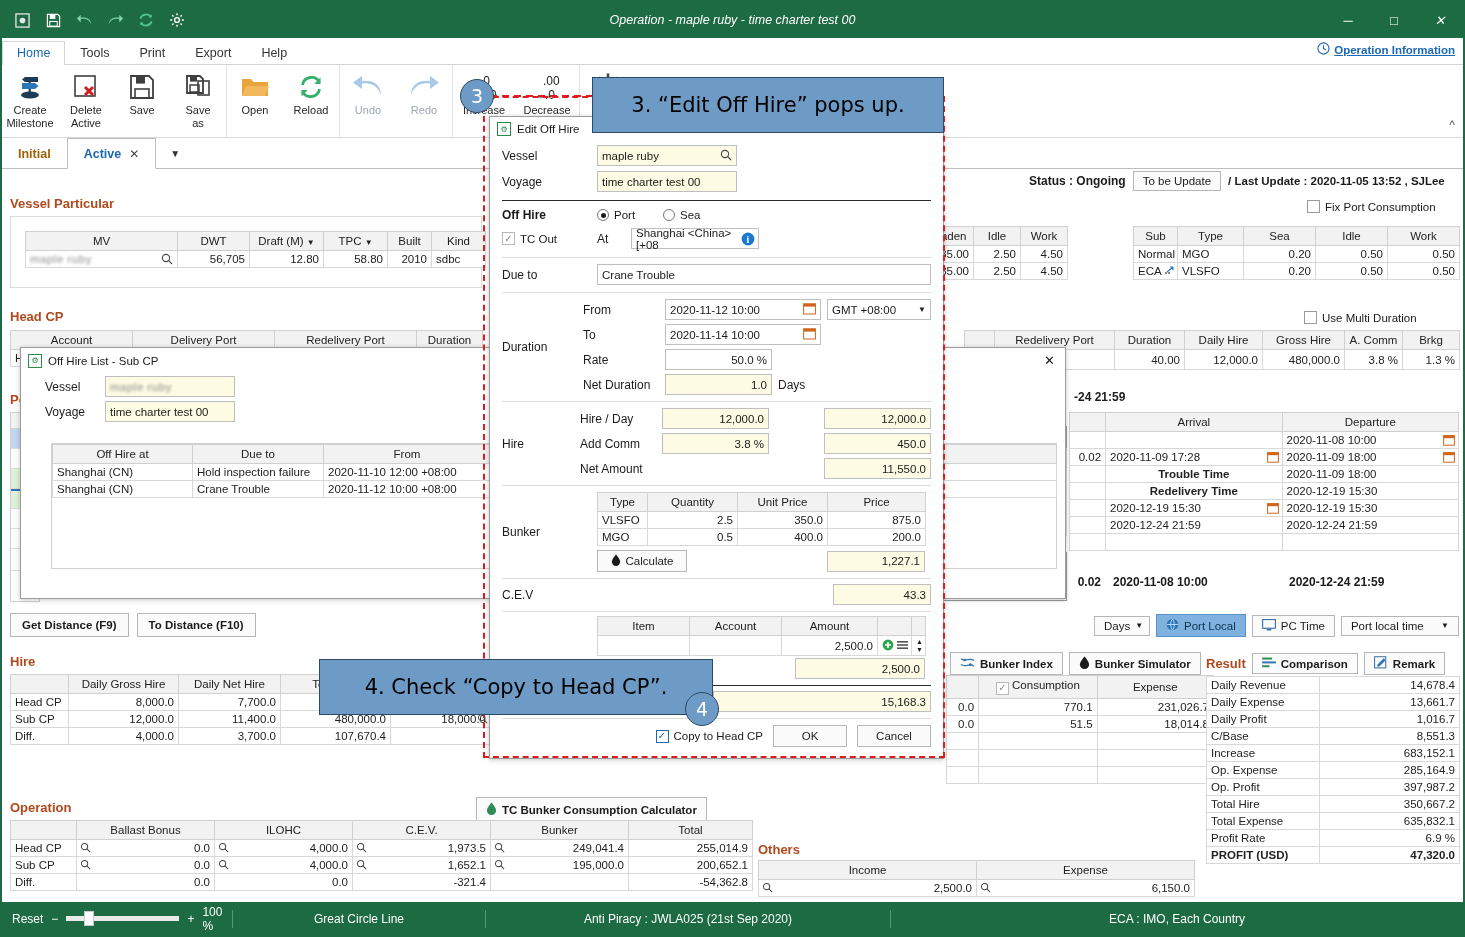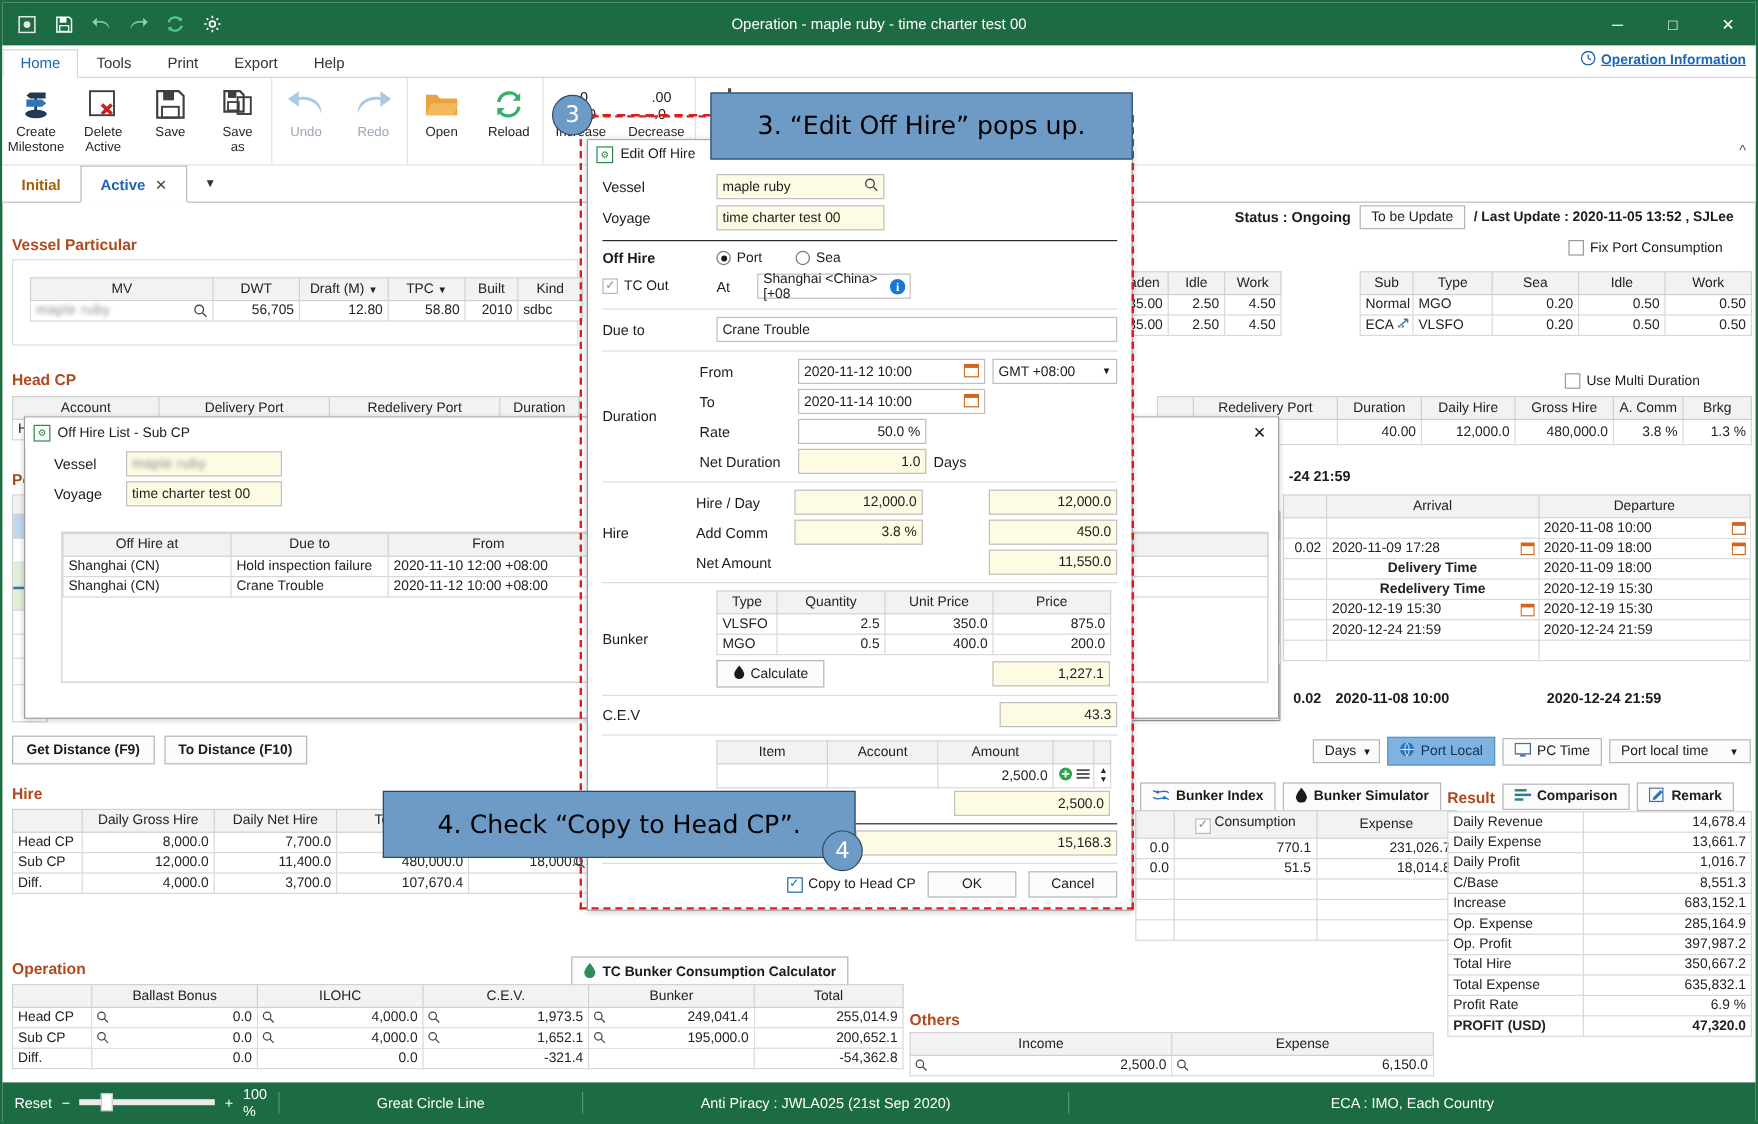--- a/index.html
+++ b/index.html
@@ -11,21 +11,21 @@
     background:#ffffff;
     overflow:hidden;
     position:relative;
   }
   
   #app { position:absolute; inset:0; border:2px solid #1d6b42; background:#fff; }
 
   .titlebar {
     position:absolute; left:0; top:0; width:100%; height:36px;
     background:#1d6b42; color:#fff;
-    display:flex; align-items:center;
+    display:flex; align-items:center;font-style:italic;
   }
   .qat { display:flex; align-items:center; gap:3px; padding-left:6px; }
   .qat .qbtn {
     width:28px; height:26px; display:flex; align-items:center; justify-content:center;
     font-size:15px; line-height:1; color:#fff; cursor:pointer;
   }
   .qat .qbtn.teal { color:#7fd6b0; }
   .qat .qbtn.greenico { color:#4fc98a; }
   .titlebar .wtitle {
     position:absolute; left:0; right:0; text-align:center;
@@ -298,58 +298,58 @@
               <rect x="5" y="11" width="9" height="7" fill="none" stroke="#3f3f3f" stroke-width="1.5"></rect>
               <rect x="13" y="7" width="11" height="14" fill="none" stroke="#3f3f3f" stroke-width="1.6"></rect>
             </svg>
         </span>
         <span>Save</span>
         <span class="lb2">as</span>
       </div>
     </div>
 
     <div class="rgroup">
-      <div class="rbtn dis">
-        <span class="gl">
-          <svg width="32" height="24" viewBox="0 0 32 24">
-              <path d="M29 20C26 10 17 7 10 8.5V14L1 7.5 10 1v5C19 4.6 29 8 29 20z" fill="#a9c9e6"></path>
-            </svg>
-        </span>
-        <span>Undo</span>
-      </div>
-      <div class="rbtn dis">
-        <span class="gl">
-          <svg width="32" height="24" viewBox="0 0 32 24">
-              <path d="M3 20C6 10 15 7 22 8.5V14l9-6.5L22 1v5C13 4.6 3 8 3 20z" fill="#a9c9e6"></path>
-            </svg>
-        </span>
-        <span>Redo</span>
-      </div>
-    </div>
-
-    <div class="rgroup">
       <div class="rbtn">
         <span class="gl">
           <svg width="28" height="26" viewBox="0 0 28 26">
               <path d="M1 5h9l2.5 3H27v14H1z" fill="#e8a33d"></path>
               <path d="M1 22l4-10h23l-4 10z" fill="#f2b85c"></path>
             </svg>
         </span>
         <span>Open</span>
       </div>
       <div class="rbtn">
         <span class="gl">
           <svg width="26" height="26" viewBox="0 0 26 26">
               <path d="M21.5 8.5A9 9 0 0 0 4.5 11" fill="none" stroke="#35b06b" stroke-width="2.8"></path>
               <path d="M4.5 17.5A9 9 0 0 0 21.5 15" fill="none" stroke="#35b06b" stroke-width="2.8"></path>
               <path d="M22.5 3.5v6.4h-6.2z" fill="#35b06b"></path>
               <path d="M3.5 22.5v-6.4h6.2z" fill="#35b06b"></path>
             </svg>
         </span>
         <span>Reload</span>
+      </div>
+    </div>
+
+    <div class="rgroup">
+      <div class="rbtn dis">
+        <span class="gl">
+          <svg width="32" height="24" viewBox="0 0 32 24">
+              <path d="M29 20C26 10 17 7 10 8.5V14L1 7.5 10 1v5C19 4.6 29 8 29 20z" fill="#a9c9e6"></path>
+            </svg>
+        </span>
+        <span>Undo</span>
+      </div>
+      <div class="rbtn dis">
+        <span class="gl">
+          <svg width="32" height="24" viewBox="0 0 32 24">
+              <path d="M3 20C6 10 15 7 22 8.5V14l9-6.5L22 1v5C13 4.6 3 8 3 20z" fill="#a9c9e6"></path>
+            </svg>
+        </span>
+        <span>Redo</span>
       </div>
     </div>
 
     <div class="rgroup">
       <div class="rbtn" style="width:62px">
         <span class="gl">
           <svg width="40" height="32" viewBox="0 0 40 32">
               <text x="6" y="14" font-family="Liberation Sans" font-size="12" fill="#1b67b3">←</text>
               <text x="16" y="14" font-family="Liberation Sans" font-size="12" fill="#222">.0</text>
               <text x="16" y="28" font-family="Liberation Sans" font-size="12" fill="#222">.00</text>
@@ -648,21 +648,21 @@
           <span style="position:absolute;right:3px;top:2px">
             <svg width="12" height="12" viewBox="0 0 12 12">
                   <rect x="0.6" y="1.6" width="10.8" height="9.6" fill="#fff" stroke="#d1651c" stroke-width="1"></rect>
                   <rect x="0.6" y="1.6" width="10.8" height="2.6" fill="#d1651c"></rect>
                 </svg>
           </span>
         </td>
       </tr>
       <tr>
         <td class="grn">&nbsp;</td>
-        <td class="grn ctr" style="font-weight:bold">Delivery Time</td>
+        <td class="grn ctr" style="font-weight:bold">Trouble Time</td>
         <td class="grn">2020-11-09 18:00</td>
       </tr>
       <tr>
         <td class="grn">&nbsp;</td>
         <td class="grn ctr" style="font-weight:bold">Redelivery Time</td>
         <td class="grn">2020-12-19 15:30</td>
       </tr>
       <tr>
         <td class="yel">&nbsp;</td>
         <td class="yel" style="position:relative">

